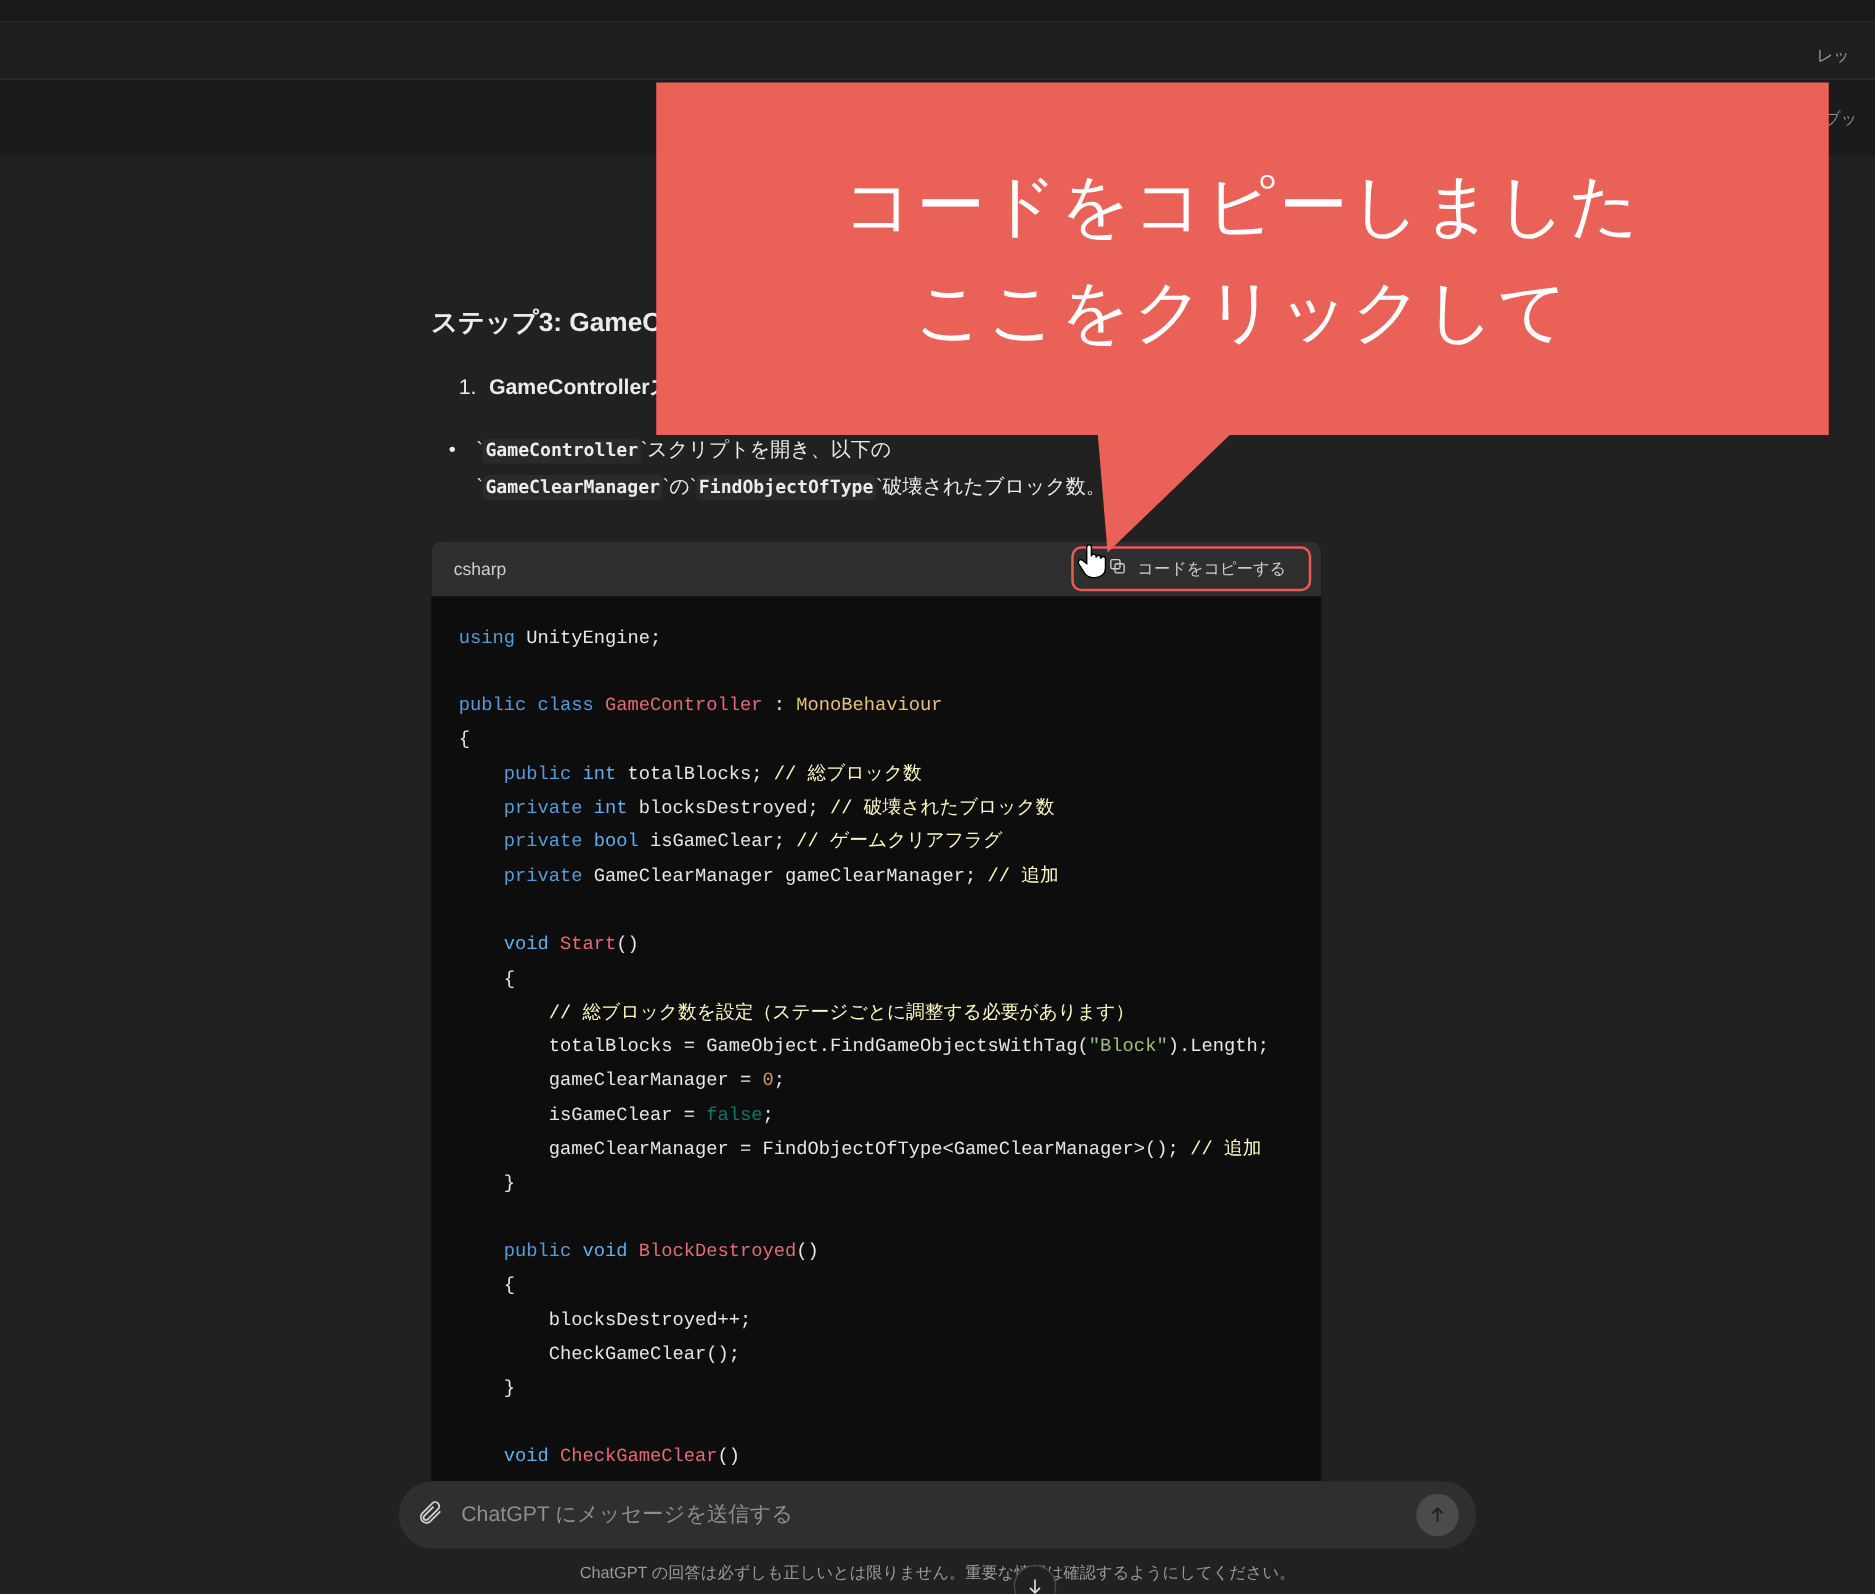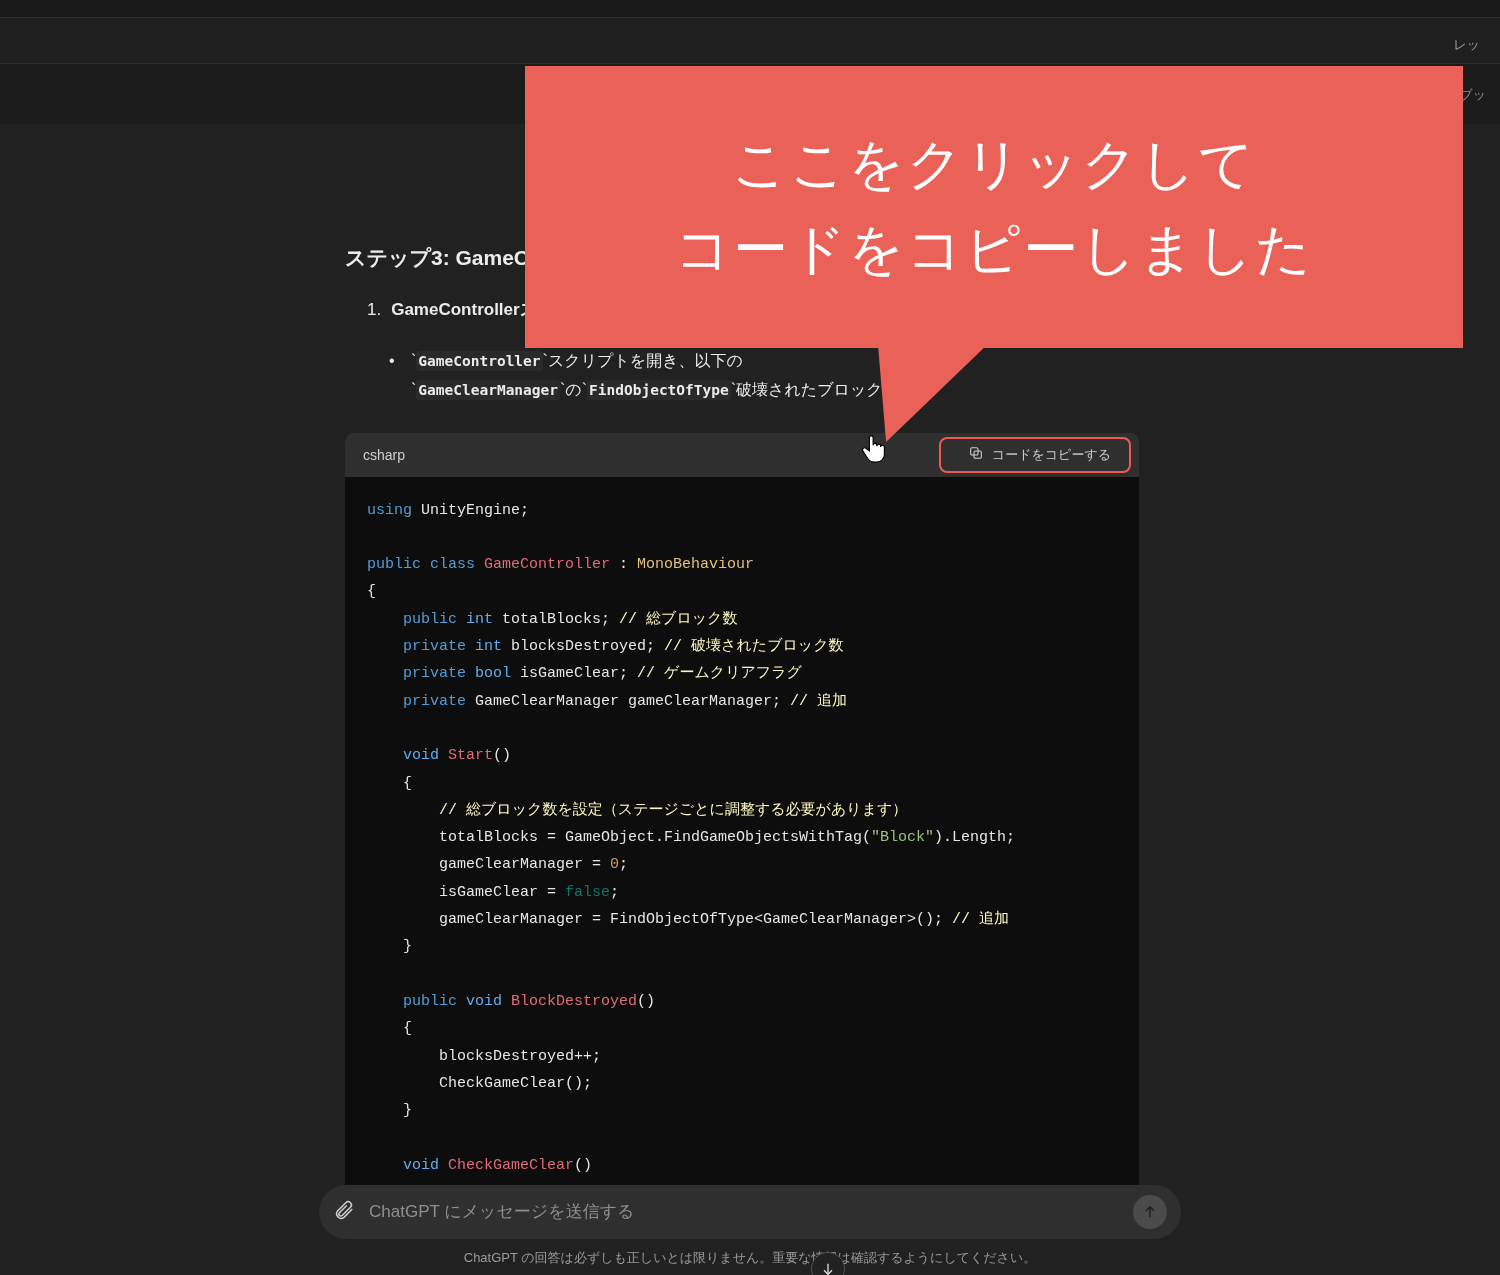--- a/index.html
+++ b/index.html
@@ -40,21 +40,21 @@
   display: flex;
   align-items: baseline;
   gap: 10px;
   margin-left: 22px;
   margin-bottom: 26px;
 }
 .ol-num { font-size: 17px; color: #ececec; }
 .ol-txt { font-size: 17px; font-weight: 700; color: #ececec; }
 
 .bullet {
-  margin-left: 66px;
+  margin-left: 36px;
   margin-bottom: 10px;
   font-size: 16px;
   line-height: 1.8;
   color: #ececec;
   position: relative;
 }
 .bullet::before {
   content: "•";
   position: absolute;
   left: -22px;
@@ -68,21 +68,21 @@
   border-radius: 4px;
   font-weight: 700;
   color: #ececec;
 }
 
 .codeblock {
   margin-top: 28px;
   border-radius: 8px;
   overflow: hidden;
   background: #0d0d0d;
-  width: 794px;
+  width: 712px;
 }
 .codeheader {
   background: #2f2f2f;
   height: 44px;
   display: flex;
   align-items: center;
   justify-content: space-between;
   padding: 0 18px 0 18px;
   position: relative;
 }
@@ -313,22 +313,22 @@
       <svg viewBox="0 0 24 24">
           <path d="M12 4v16"></path>
           <path d="M6 14l6 6 6-6"></path>
         </svg>
     </div>
 
   </div>
 </div>
 
 <div class="callout">
+  <div>コードをコピーしました</div>
   <div>ここをクリックして</div>
-  <div>コードをコピーしました</div>
 </div>
 <div class="callout-tail"></div>
 
 <div class="cursor-hand">
   <svg viewBox="0 0 32 34">
     <path d="M10 16 V6 a2 2 0 0 1 4 0 V14 a2 2 0 0 1 4 0 V15 a2 2 0 0 1 4 0 V16 a2 2 0 0 1 4 0 V24 c0 5 -4 8 -9 8 h-2 c-3 0 -5 -1 -7 -4 l-5 -8 c-1 -2 1 -4 3 -3 l4 3 Z" fill="#fff" stroke="#000" stroke-width="1.2"></path>
   </svg>
 </div>
 
 <div class="inputbar-wrap">

